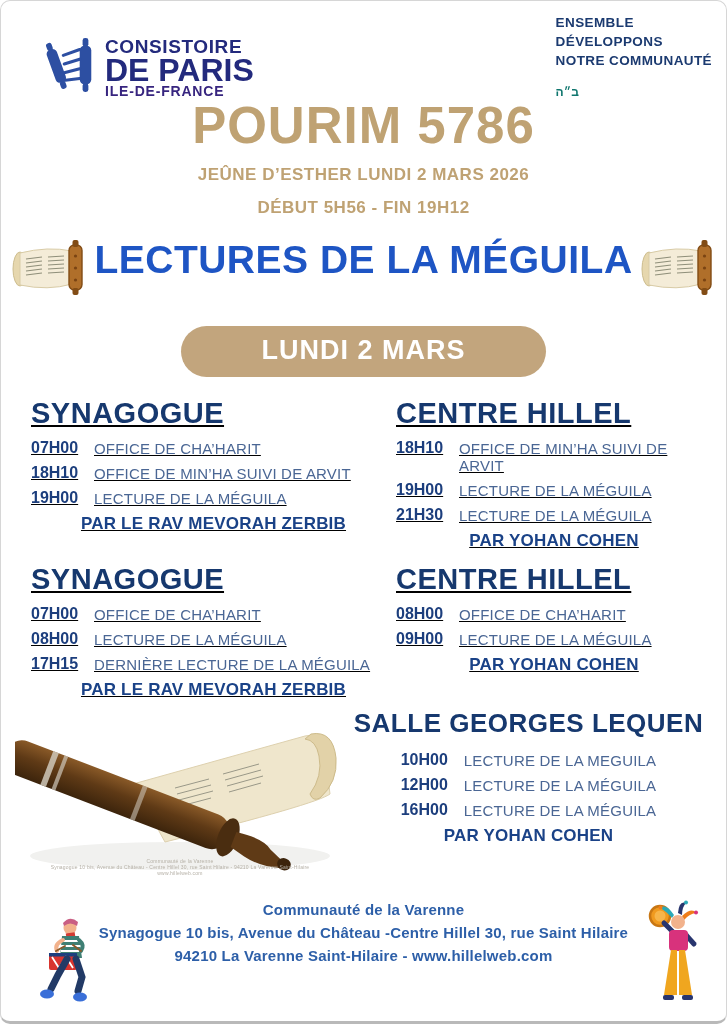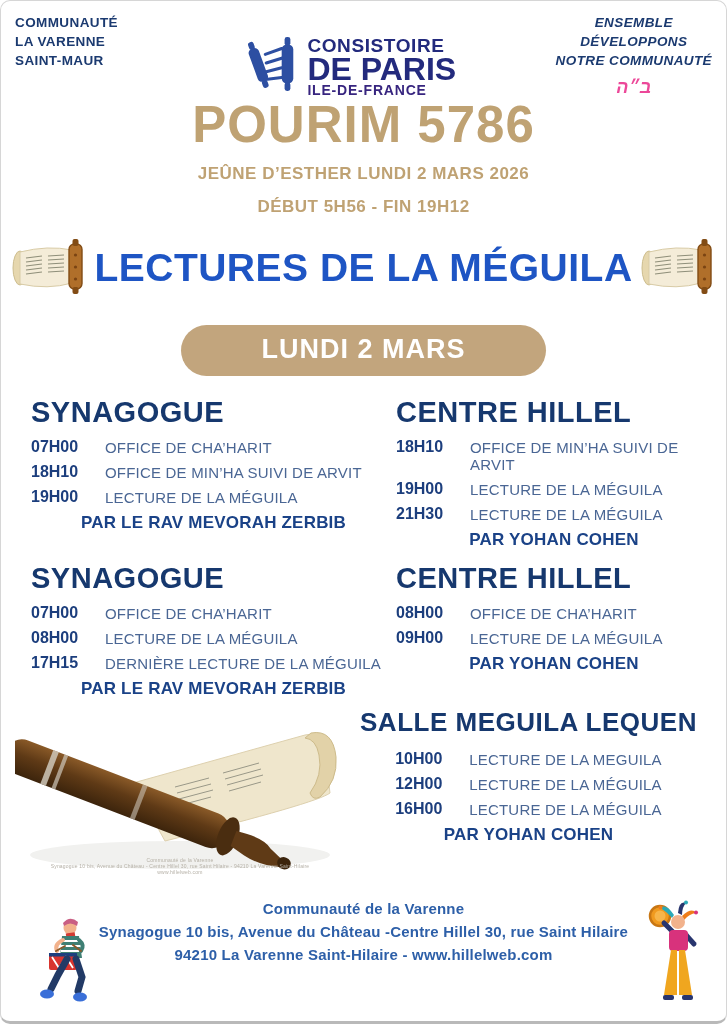--- a/index.html
+++ b/index.html
@@ -8,44 +8,44 @@
   .page {
     position:relative; width:727px; height:1024px; margin:0 auto;
     background:#fff; border:1px solid #d6d6d6; border-bottom:3px solid #b9b9b9;
     border-radius:10px; overflow:hidden;
   }
   
   .header { display:flex; justify-content:space-between; padding:12px 14px 0 14px; }
   .hdr-left .hline, .hdr-right .hline {
     color:#1b3a70; font-weight:800; font-size:13.5px; line-height:19px; letter-spacing:.4px;
   }
-  .hdr-right { text-align:center;font-style:italic; }
-  .hebrew { color:#ec4899; font-weight:800; font-size:18px; margin-top:7px; }
+  .hdr-right { text-align:left; }
+  .hebrew { color:#0f766e; font-weight:800; font-size:12px; margin-top:15px; }
   .logo { display:flex; gap:6px; align-items:flex-end; margin-top:2px; margin-left:28px; }
   .logo-text .l1 { font-size:19px; font-weight:800; color:#232a7d; letter-spacing:.6px; line-height:21px;}
   .logo-text .l2 { font-size:32px; font-weight:800; color:#232a7d; line-height:26px;}
   .logo-text .l3 { font-size:14px; font-weight:800; color:#37257f; letter-spacing:.8px; line-height:16px;}
   
   .title { text-align:center; color:#bfa273; font-weight:800; font-size:51px; letter-spacing:1px; line-height:54px; margin-top:0px; }
   .sub   { text-align:center; color:#bfa273; font-weight:800; font-size:17px; line-height:33px; letter-spacing:.5px; }
   .sub.first { margin-top:5px; }
   
-  .lectures { display:flex; align-items:center; justify-content:space-between; padding:0 9px; margin-top:14px; }
+  .lectures { display:flex; align-items:flex-start; justify-content:space-between; padding:0 9px; margin-top:14px; }
   .lectures-title { color:#1e55c4; font-weight:700; font-size:39px; letter-spacing:.5px; }
   
   .pill {
     width:365px; margin:26px auto 8px auto; background:#c2a57d; color:#fff;
     font-size:27px; font-weight:800; letter-spacing:1px; text-align:center;
     padding:9px 0 11px 0; border-radius:26px;
   }
   .pill.second { margin-top:20px; }
   
-  .day-grid { display:grid; grid-template-columns:365px 1fr; padding:12px 14px 0 30px; }
+  .day-grid { display:grid; grid-template-columns:365px 1fr; padding:12px 14px 0 30px;text-decoration:underline; }
   .col-title { font-size:29px; font-weight:800; color:#16386e; letter-spacing:.5px; margin-bottom:9px; }
-  .srow { display:flex; gap:22px; margin:7px 0; }
+  .srow { display:flex; gap:11px; margin:7px 0; }
   .time  { font-weight:800; color:#1c3e7d; font-size:16px; min-width:52px; }
   .event { color:#4a6694; font-size:15px; letter-spacing:.2px; padding-top:1px; }
   .reader { text-align:center; font-weight:800; color:#1a4287; font-size:17px; margin-top:5px; letter-spacing:.2px; }
   
   .bottom { display:flex; padding:6px 14px 0 14px; height:192px; }
   .photo-area { position:relative; width:330px; flex:none; }
   .photo-caption { position:absolute; left:0; right:0; bottom:16px; text-align:center; color:#b5b0a6; }
   .photo-caption .c { font-size:5px; line-height:6px; letter-spacing:.2px; }
   .salle { flex:1; padding-top:2px; }
   .salle-title { text-align:center; font-size:26px; font-weight:800; color:#16386e; letter-spacing:.5px; }
@@ -55,25 +55,20 @@
   .footer .f { font-size:15px; font-weight:700; line-height:23px; letter-spacing:.2px; }
   .drummer { position:absolute; left:22px; bottom:8px; }
   .jester  { position:absolute; right:10px; bottom:6px; }
 </style>
 </head>
 <body>
 
 <div class="page">
 
   <div class="header">
-    <div class="hdr-left">
-      <div class="hline">COMMUNAUTÉ</div>
-      <div class="hline">LA VARENNE</div>
-      <div class="hline">SAINT-MAUR</div>
-    </div>
 
     <div class="logo">
       <span>
         <svg width="56" height="60" viewBox="0 0 58 62">
           <g fill="#2d4fa2">
             <g transform="rotate(-20 14 34)">
               <rect x="9" y="14" width="11" height="36" rx="4.5"></rect>
               <rect x="11.5" y="7" width="6" height="8" rx="2.5"></rect>
               <rect x="11.5" y="49" width="6" height="8" rx="2.5"></rect>
             </g>
@@ -240,21 +235,21 @@
         </g>
       </svg>
       <div class="photo-caption">
         <div class="c">Communauté de la Varenne</div>
         <div class="c">Synagogue 10 bis, Avenue du Château - Centre Hillel 30, rue Saint Hilaire - 94210 La Varenne Saint-Hilaire</div>
         <div class="c">www.hillelweb.com</div>
       </div>
     </div>
 
     <div class="salle">
-      <div class="salle-title">SALLE MEGUILA LEQUEN</div>
+      <div class="salle-title">SALLE GEORGES LEQUEN</div>
       <div class="salle-rows">
         <div class="srow">
           <span class="time">10H00</span>
           <span class="event">LECTURE DE LA MEGUILA</span>
         </div>
         <div class="srow">
           <span class="time">12H00</span>
           <span class="event">LECTURE DE LA MÉGUILA</span>
         </div>
         <div class="srow">

